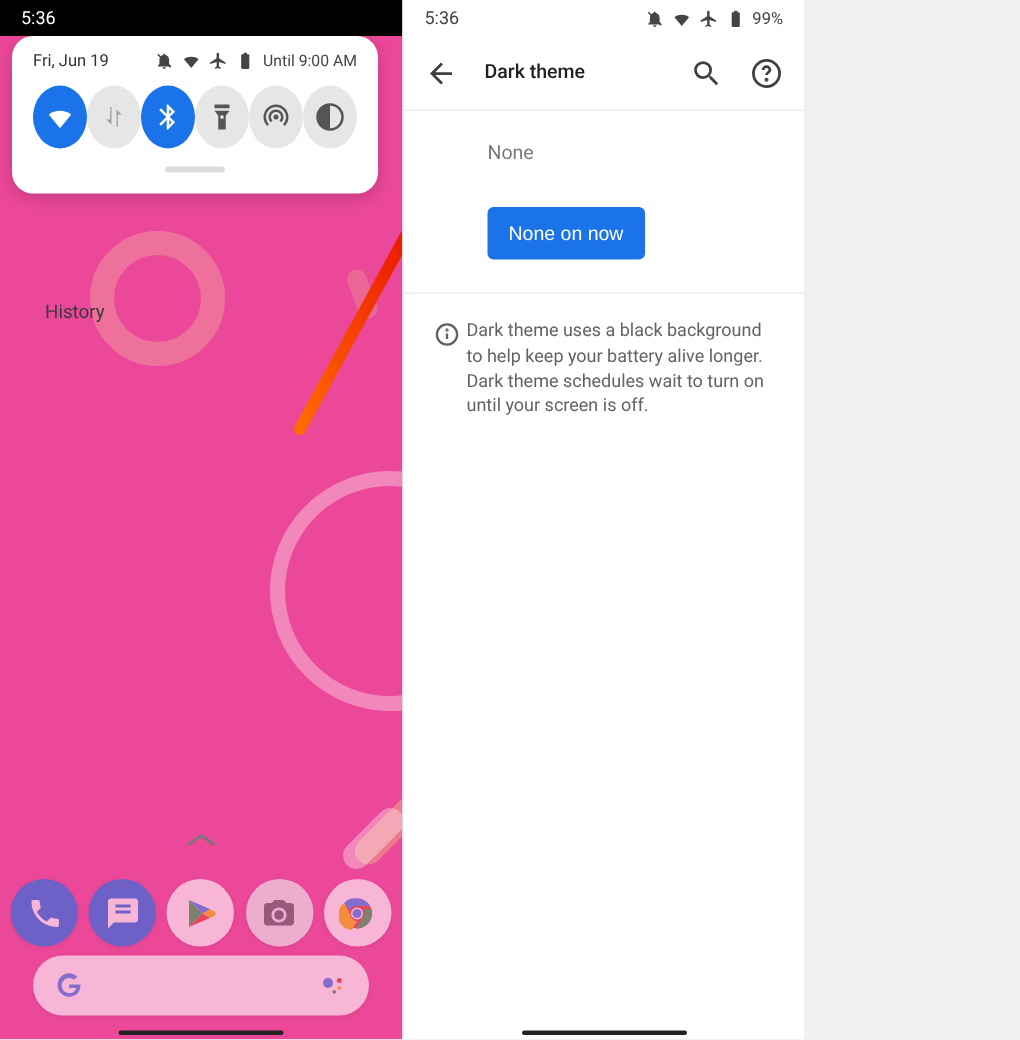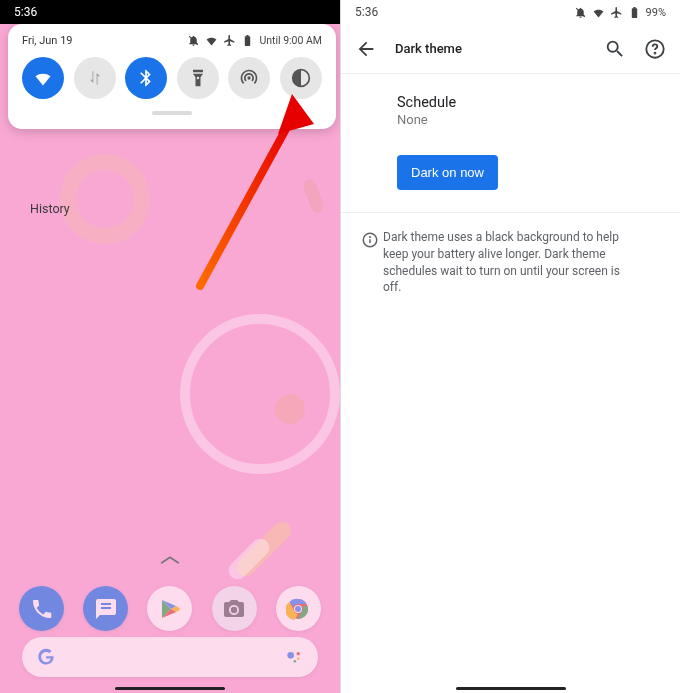--- a/index.html
+++ b/index.html
@@ -6,40 +6,40 @@
   body {
     width: 680px;
     height: 693px;
     background: #f0f0f0;
     font-family: -apple-system, BlinkMacSystemFont, "Segoe UI", Roboto, sans-serif;
     display: flex;
     position: relative;
     overflow: hidden;
   }
   .phone {
-    width: 340px;
+    width: 268px;
     height: 693px;
     position: relative;
     overflow: hidden;
   }
   
   .phone-left { background: #e9e9ea; }
   .statusbar-dark {
     background: #000;
     height: 24px;
     display: flex;
     align-items: center;
     padding: 0 14px;
     color: #fff;
     font-size: 12px;
   }
   .wallpaper {
     position: absolute;
     inset: 24px 0 0 0;
-    background: #f9a8d4;
+    background: #ec4899;
     overflow: hidden;
     text-decoration: underline;
   }
   .wp-blob { position: absolute; opacity: 0.35; }
   .blob1 { width: 90px; height: 90px; border: 16px solid #f4bfa3; border-radius: 50%; left: 60px; top: 130px; }
   .blob2 { width: 160px; height: 160px; border: 10px solid #fff; border-radius: 50%; left: 180px; top: 290px; }
   .blob3 { width: 30px; height: 30px; background:#f0a985; border-radius:50%; left:275px; top:370px;}
   .blob4 { width: 18px; height: 70px; background:#f7d77c; border-radius:10px; left:255px; top:490px; transform:rotate(45deg);}
   .blob5 { width: 18px; height: 50px; background:#fff; border-radius:10px; left:240px; top:510px; transform:rotate(45deg);}
   .blob6 { width: 13px; height: 34px; background:#e4a092; border-radius:8px; right:20px; top:155px; transform:rotate(-20deg);}
@@ -47,21 +47,21 @@
     position: absolute;
     top: 177px;
     left: 30px;
     font-size: 12.5px;
     color: #3a3a3a;
   }
   .qs-panel {
     position: absolute;
     top: 24px;
     left: 8px;
-    right: 4px;
+    right: 16px;
     background: #fff;
     border-radius: 14px;
     padding: 10px 12px 14px;
     box-shadow: 0 3px 12px rgba(0,0,0,0.18);
   }
   .qs-header {
     display: flex;
     justify-content: space-between;
     align-items: center;
     font-size: 11px;
@@ -365,24 +365,23 @@
       </svg>
     <svg viewBox="0 0 24 24" fill="none" stroke="currentColor" stroke-width="2">
         <circle cx="12" cy="12" r="9.5"></circle>
         <path d="M9.5 9.5a2.5 2.5 0 115 0c0 1.5-2.5 2-2.5 3.5"></path>
         <circle cx="12" cy="16.5" r="0.5" fill="currentColor"></circle>
       </svg>
   </div>
 
   <div class="content">
     <div>
-      <div class="schedule-label">Schedule</div>
       <div class="schedule-value">None</div>
     </div>
-    <button class="turn-on">Dark on now</button>
+    <button class="turn-on">None on now</button>
   </div>
 
   <div class="info-section">
     <svg viewBox="0 0 24 24" fill="none" stroke="currentColor" stroke-width="2">
         <circle cx="12" cy="12" r="9"></circle>
         <line x1="12" y1="11" x2="12" y2="16"></line>
         <circle cx="12" cy="8" r="0.5" fill="currentColor"></circle>
       </svg>
     <div class="info-text">Dark theme uses a black background to help keep your battery alive longer. Dark theme schedules wait to turn on until your screen is off.</div>
   </div>

